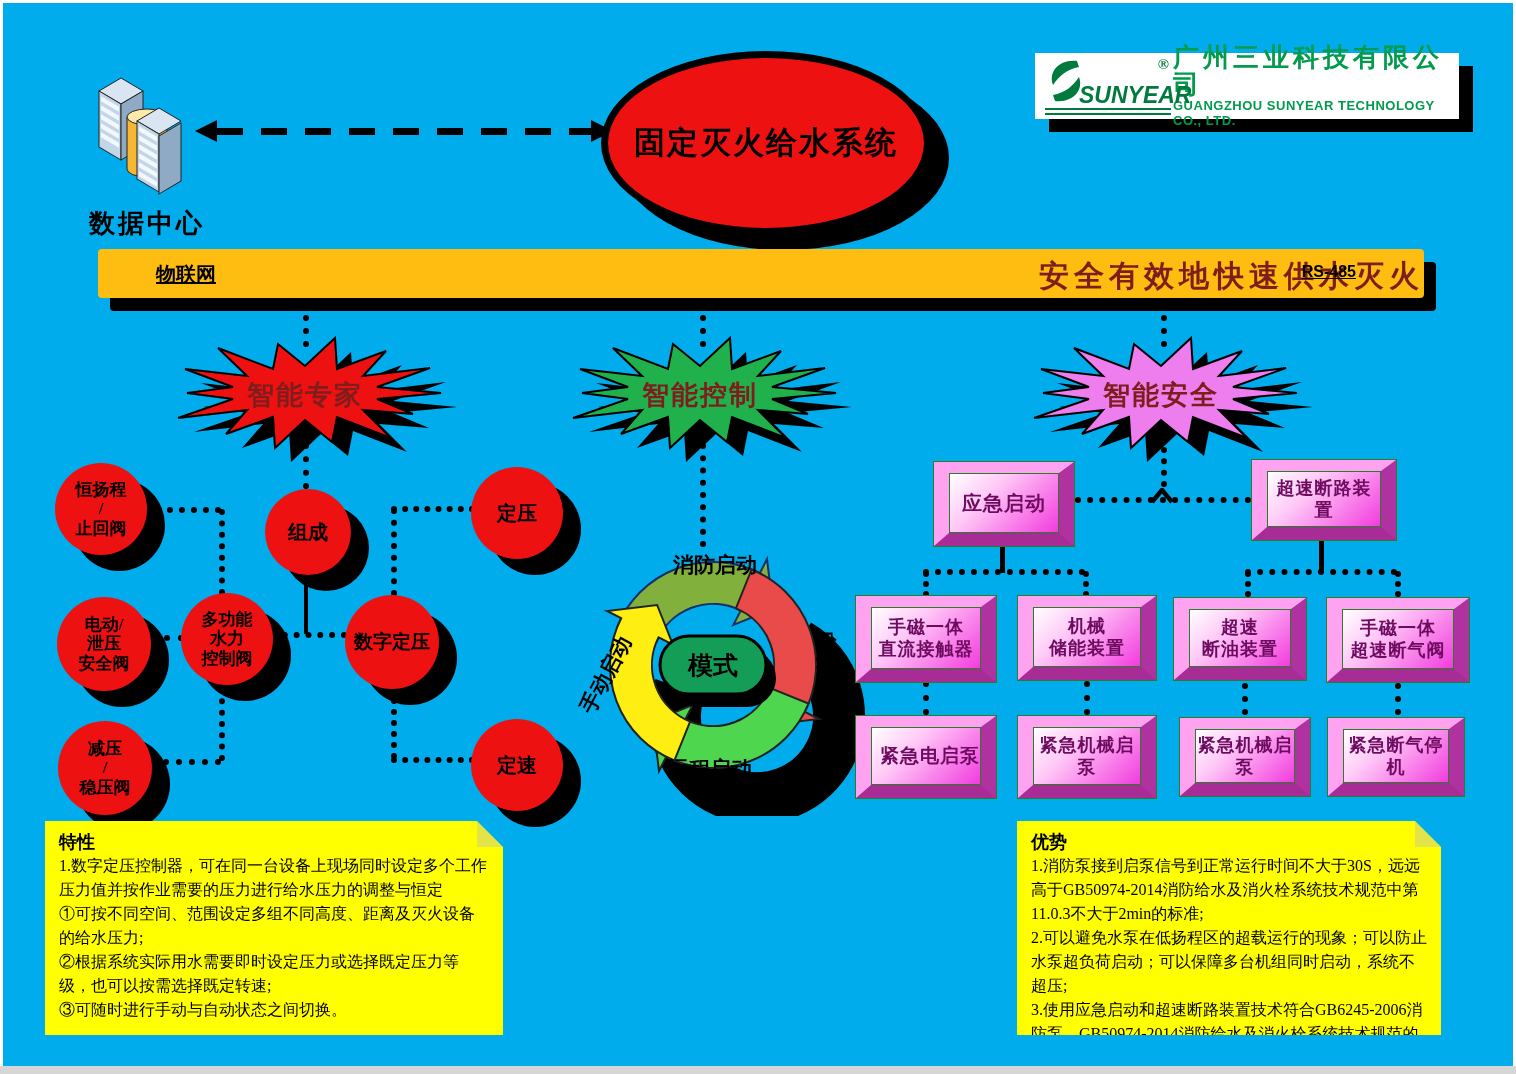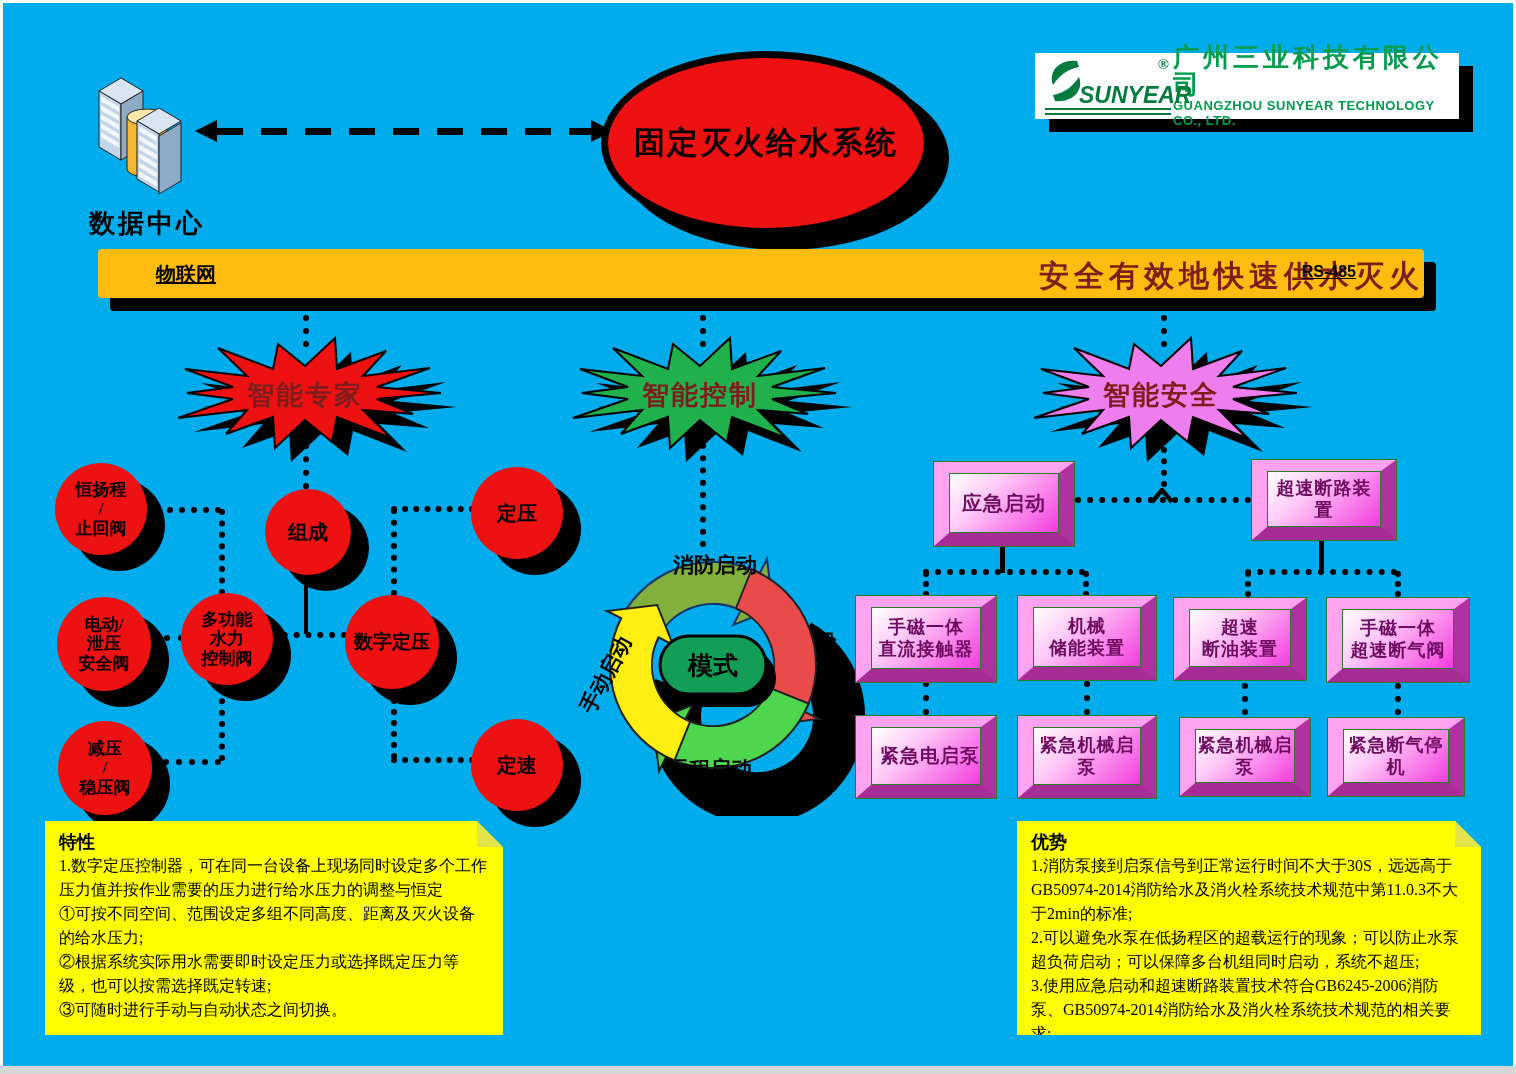--- a/index.html
+++ b/index.html
@@ -317,21 +317,21 @@
         </div>
   </div>
 
   <div class="note" style="left:42px;width:458px;">
     <div class="n-title">特性</div>
     <div class="n-body">1.数字定压控制器，可在同一台设备上现场同时设定多个工作压力值并按作业需要的压力进行给水压力的调整与恒定
 ①可按不同空间、范围设定多组不同高度、距离及灭火设备的给水压力;
 ②根据系统实际用水需要即时设定压力或选择既定压力等级，也可以按需选择既定转速;
 ③可随时进行手动与自动状态之间切换。</div>
   </div>
-  <div class="note" style="left:1014px;width:464px;">
+  <div class="note" style="left:1014px;width:424px;">
     <div class="n-title">优势</div>
     <div class="n-body">1.消防泵接到启泵信号到正常运行时间不大于30S，远远高于GB50974-2014消防给水及消火栓系统技术规范中第11.0.3不大于2min的标准;
 2.可以避免水泵在低扬程区的超载运行的现象；可以防止水泵超负荷启动；可以保障多台机组同时启动，系统不超压;
 3.使用应急启动和超速断路装置技术符合GB6245-2006消防泵、GB50974-2014消防给水及消火栓系统技术规范的相关要求;
 4.能够实现全自动智能控制，无需人员值守干预！</div>
   </div>
 
 </div>
 <div class="bottom-strip"></div>
 </div>

